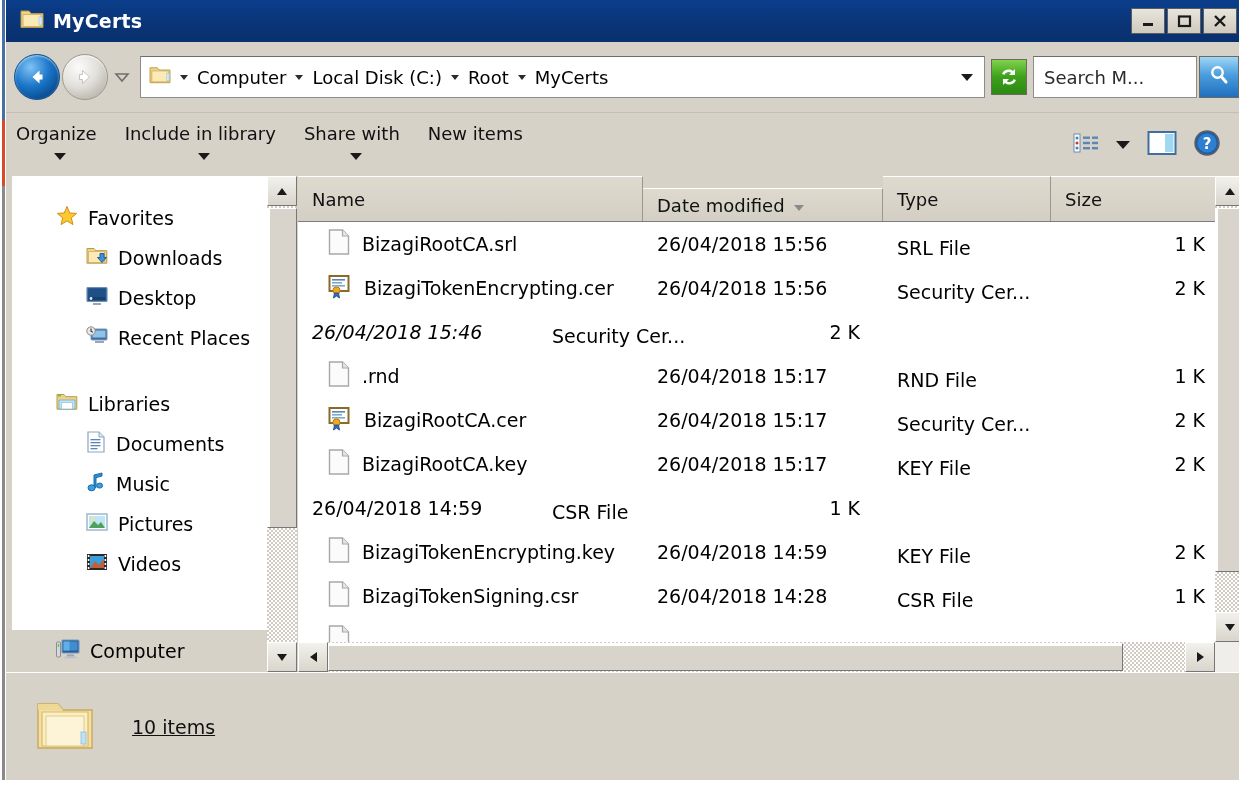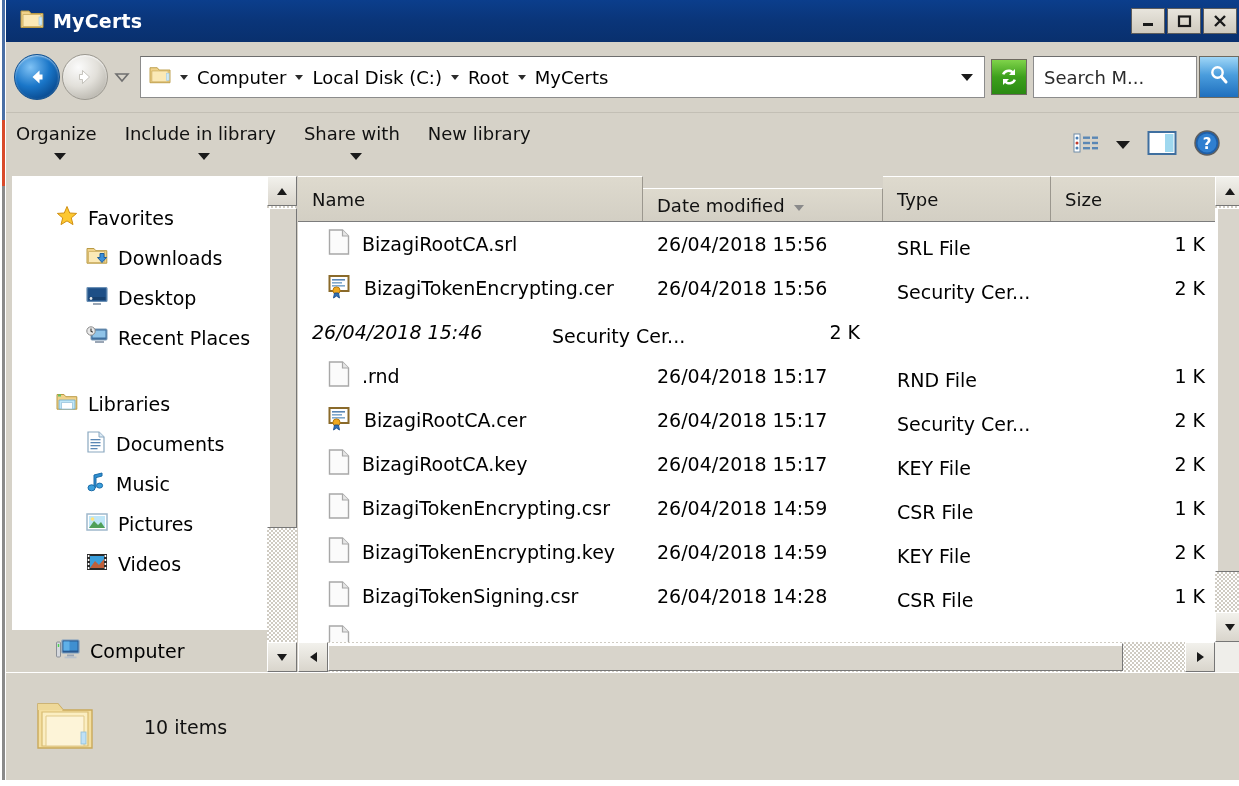--- a/index.html
+++ b/index.html
@@ -252,21 +252,21 @@
   #details {
     position: absolute; left: 6px; top: 672px;
     width: 1233px; height: 108px;
     background: #d6d2c8;
     border-top: 1px solid #ffffff;
     display: flex; align-items: center;
   }
   #details-inner {
     display: flex; align-items: center; margin-left: 28px;
   }
-  #details .items-text { font-size: 19px; color: #111; margin-left: 48px; }
+  #details .items-text { font-size: 19px; color: #111; margin-left: 36px; text-decoration: underline; }
   #bottom-edge {
     position: absolute; left: 0; bottom: 0; width: 1239px; height: 6px;
     background: #ffffff;
   }
 </style>
 </head>
 <body>
 
 <div id="window">
 
@@ -403,21 +403,21 @@
     </div>
     <div class="tb-item">
       <span class="cap">Share with</span>
       <span>
         <svg width="14" height="9" viewBox="0 0 14 9">
             <path d="M1 1 L13 1 L7 8 Z" fill="#1a1a1a"></path>
           </svg>
       </span>
     </div>
     <div class="tb-item">
-      <span class="cap" style="margin-right:0;">New library</span>
+      <span class="cap" style="margin-right:0;">New items</span>
     </div>
 
     <div class="tb-spacer"></div>
 
     <div class="tb-icon-btn">
       <span>
         <svg width="26" height="24" viewBox="0 0 26 24">
           <rect x="1" y="3" width="6" height="18" fill="#ffffff" stroke="#6f8ca8" stroke-width="1"></rect>
           <circle cx="4" cy="7" r="1.5" fill="#4a7fb5"></circle>
           <circle cx="4" cy="12" r="1.5" fill="#c0392b"></circle>
@@ -720,29 +720,20 @@
               </svg>
             </span>
             <span class="fname">BizagiRootCA.key</span>
           </div>
           <div class="fcell c-date" style="width:240px;">26/04/2018 15:17</div>
           <div class="fcell c-type" style="width:168px;">KEY File</div>
           <div class="fcell c-size" style="width:164px;text-align:right;padding-right:10px;">2 K</div>
         </div>
 
         <div class="frow">
-          <div class="fcell c-name" style="width:345px;">
-            <span>
-              <svg width="22" height="26" viewBox="0 0 22 26">
-                <path d="M1.5 1 h13 l6 6 v18 h-19 z" fill="#fbfbfb" stroke="#a8a8a8" stroke-width="1.4"></path>
-                <path d="M14.5 1 v6 h6" fill="#e6e6e6" stroke="#a8a8a8" stroke-width="1.2"></path>
-              </svg>
-            </span>
-            <span class="fname">BizagiTokenEncrypting.csr</span>
-          </div>
           <div class="fcell c-date" style="width:240px;">26/04/2018 14:59</div>
           <div class="fcell c-type" style="width:168px;">CSR File</div>
           <div class="fcell c-size" style="width:164px;text-align:right;padding-right:10px;">1 K</div>
         </div>
 
         <div class="frow">
           <div class="fcell c-name" style="width:345px;">
             <span>
               <svg width="22" height="26" viewBox="0 0 22 26">
                 <path d="M1.5 1 h13 l6 6 v18 h-19 z" fill="#fbfbfb" stroke="#a8a8a8" stroke-width="1.4"></path>

